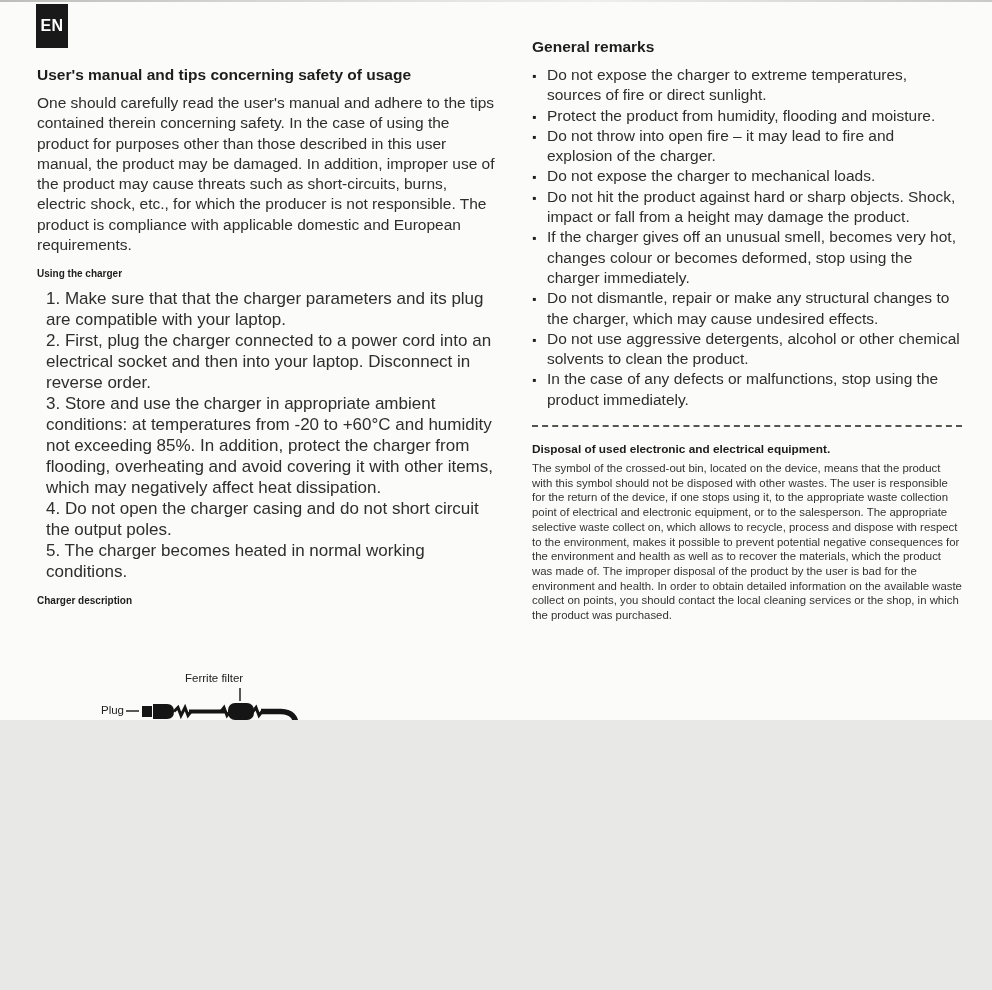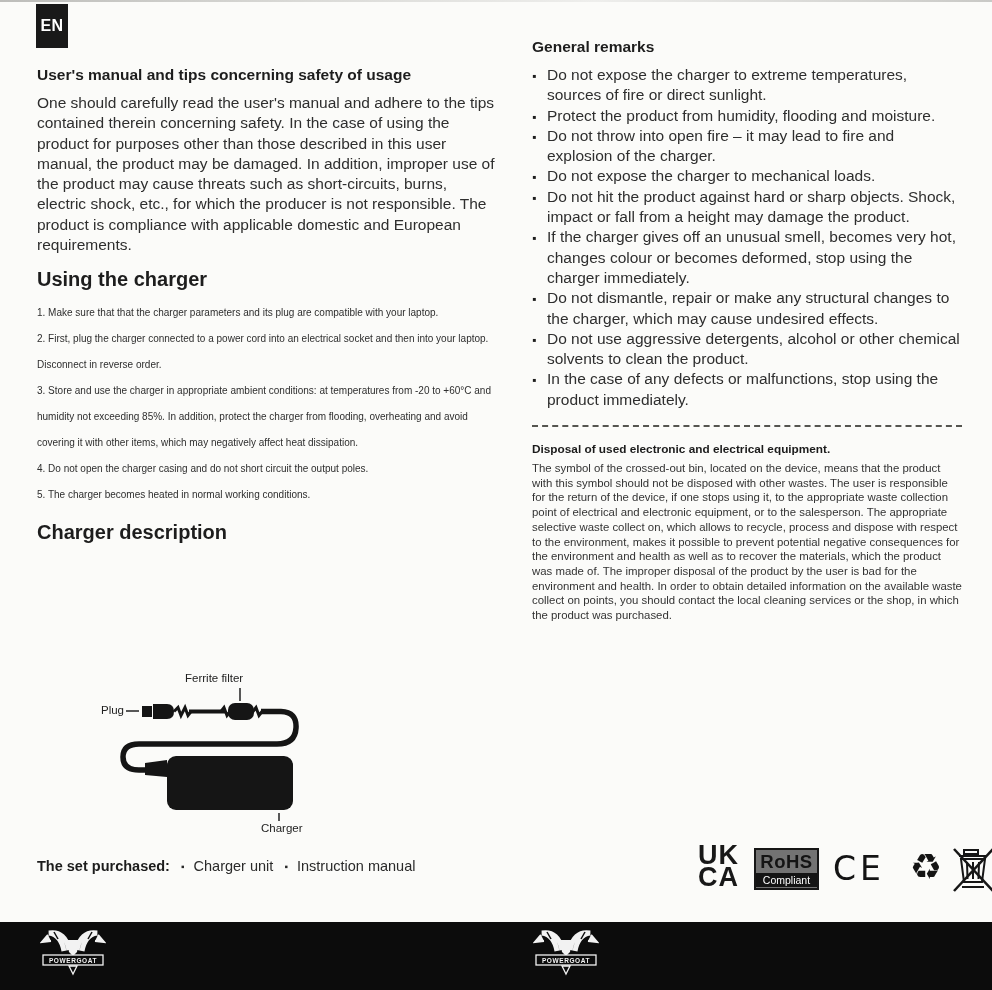--- a/index.html
+++ b/index.html
@@ -1,35 +1,35 @@
 <!DOCTYPE html>
 <html><head>
 <meta charset="utf-8">
 <style>
   * { margin:0; padding:0; box-sizing:border-box; }
   html,body { background:#e8e8e6; }
   body { font-family:"Liberation Sans", sans-serif; }
   .page {
-    position:relative; width:992px; height:990px;
+    position:relative; width:992px; height:720px;
     background:#fbfbf9; overflow:hidden; color:#2e2e2e;
     margin:0 auto;
   }
   .top-hairline { position:absolute; top:0; left:0; width:100%; height:2px;
     background:linear-gradient(90deg,#bdbdba 0%, #d9d9d6 30%, #eeeeec 60%, #c9c9c6 100%); }
   .lang-badge {
     position:absolute; left:36px; top:4px; width:32px; height:44px;
     background:#191919; color:#ffffff; display:flex; align-items:center; justify-content:center;
     font-weight:bold; font-size:16px; letter-spacing:0.5px;
   }
   .col-left { position:absolute; left:37px; top:66px; width:458px; }
   .col-right { position:absolute; left:532px; top:38px; width:432px; }
   h1.sec { font-size:15.5px; font-weight:bold; color:#1d1d1d; margin:0 0 9px 0; }
-  h2.sec { font-size:20px; font-weight:bold; color:#1d1d1d; margin:13px 0 9px 0; }
+  h2.sec { font-size:10px; font-weight:bold; color:#1d1d1d; margin:13px 0 9px 0; }
   .body-text { font-size:15.5px; line-height:20.3px; color:#2e2e2e; }
-  .steps p { font-size:10px; line-height:26px; }
+  .steps p { font-size:17px; line-height:21px;margin-left:9px; }
   ul.remarks { list-style:none; margin-top:5px; }
   ul.remarks li {
     position:relative; padding-left:15px;
     font-size:15.5px; line-height:20.3px; color:#2e2e2e;
   }
   ul.remarks li::before {
     content:"▪"; position:absolute; left:0; top:1px; font-size:12px; color:#1d1d1d;
   }
   .divider { border:none; border-top:2px dashed #555550; margin:15px 2px 0 0; height:0; }
   h3.small-sec { font-size:11.8px; font-weight:bold; color:#1b1b1b; margin:15px 0 5px 0; }

